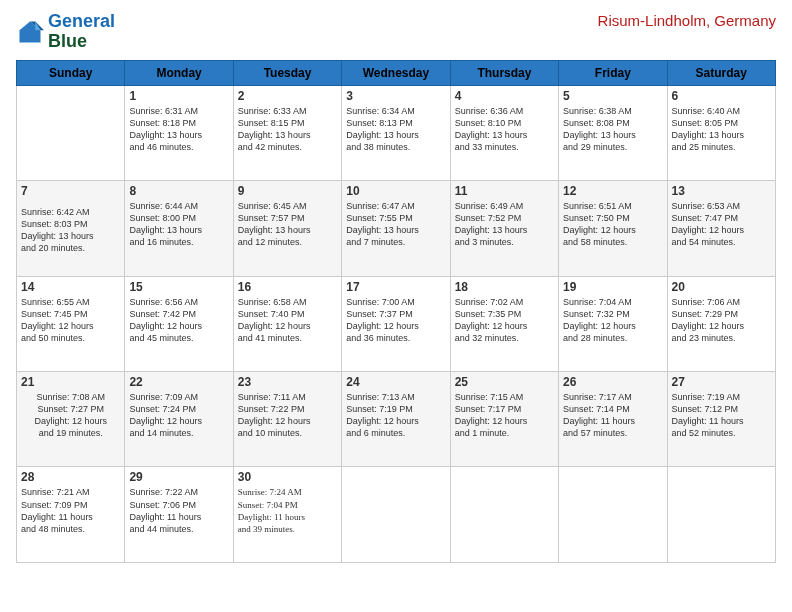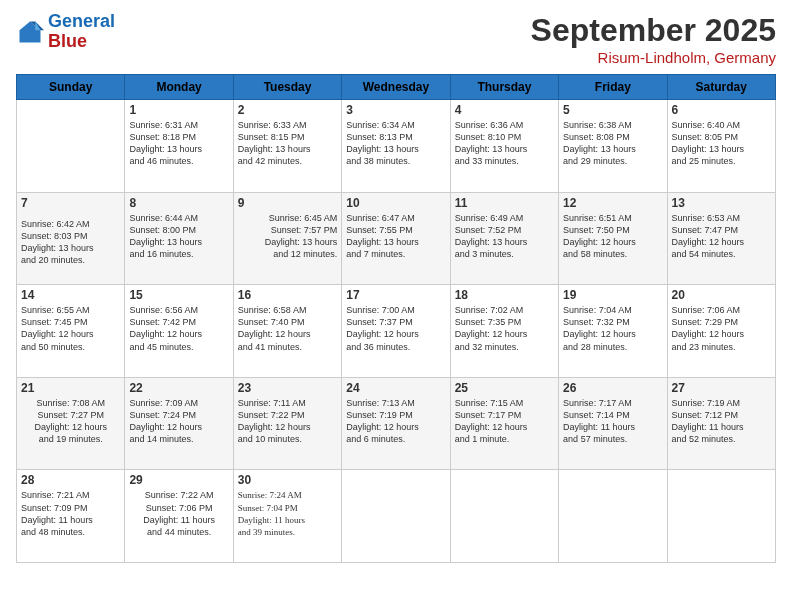--- a/index.html
+++ b/index.html
@@ -105,25 +105,24 @@
 <div class="page">
   <div class="header">
     <div class="logo">
       <svg class="logo-icon" viewBox="0 0 32 32">
         <polygon points="16,4 28,14 28,28 4,28 4,14" fill="#2b79c2"></polygon>
         <polygon points="22,4 32,14 28,14 16,4" fill="#1a5fa0"></polygon>
         <polygon points="22,4 28,14 22,14" fill="#5aaae0"></polygon>
       </svg>
       <div class="logo-text">
         <div><span>General</span></div>
-        <div><span style="color:#b91c1c">Blue</span></div>
+        <div><span style="color:#14532d">Blue</span></div>
       </div>
     </div>
     <div class="title-block">
-      <div class="month-title">September 2025</div>
       <div class="location">Risum-Lindholm, Germany</div>
     </div>
   </div>
 
   <table class="calendar">
     <thead>
       <tr>
 
       <th>Sunday</th>
           <th>Monday</th>
@@ -190,21 +189,21 @@
           </td>
           <td>
             <span class="day-number">8</span>
             <div class="cell-info" style="white-space: pre-line;">Sunrise: 6:44 AM
 Sunset: 8:00 PM
 Daylight: 13 hours
 and 16 minutes.</div>
           </td>
           <td>
             <span class="day-number">9</span>
-            <div class="cell-info" style="white-space: pre-line; text-align: right;">Sunrise: 6:45 AM
+            <div class="cell-info" style="white-space: pre-line;">Sunrise: 6:45 AM
 Sunset: 7:57 PM
 Daylight: 13 hours
 and 12 minutes.</div>
           </td>
           <td>
             <span class="day-number">10</span>
             <div class="cell-info" style="white-space: pre-line;">Sunrise: 6:47 AM
 Sunset: 7:55 PM
 Daylight: 13 hours
 and 7 minutes.</div>
@@ -336,21 +335,21 @@
         <tr class="row-white">
           <td>
             <span class="day-number">28</span>
             <div class="cell-info" style="white-space: pre-line;">Sunrise: 7:21 AM
 Sunset: 7:09 PM
 Daylight: 11 hours
 and 48 minutes.</div>
           </td>
           <td>
             <span class="day-number">29</span>
-            <div class="cell-info" style="white-space: pre-line; text-align: center;">Sunrise: 7:22 AM
+            <div class="cell-info" style="white-space: pre-line;">Sunrise: 7:22 AM
 Sunset: 7:06 PM
 Daylight: 11 hours
 and 44 minutes.</div>
           </td>
           <td>
             <span class="day-number">30</span>
             <div class="cell-info" style="white-space: pre-line; font-family: Liberation Serif, serif;">Sunrise: 7:24 AM
 Sunset: 7:04 PM
 Daylight: 11 hours
 and 39 minutes.</div>

